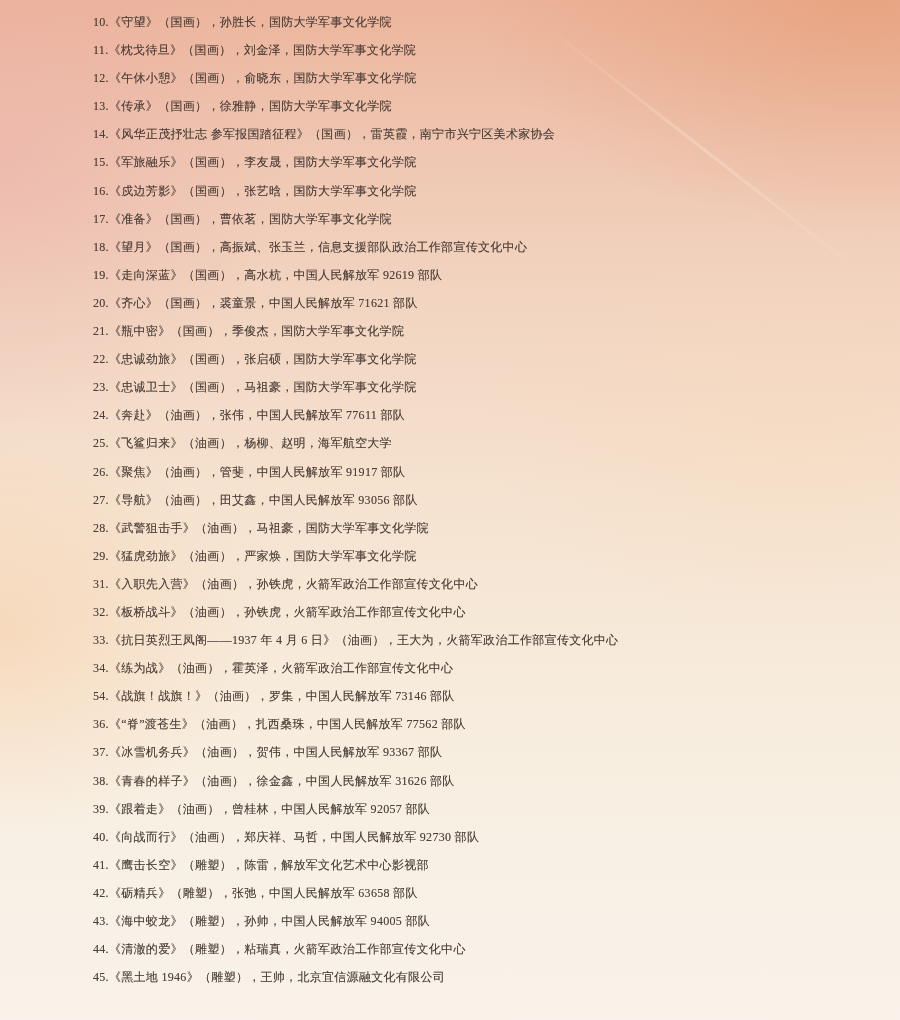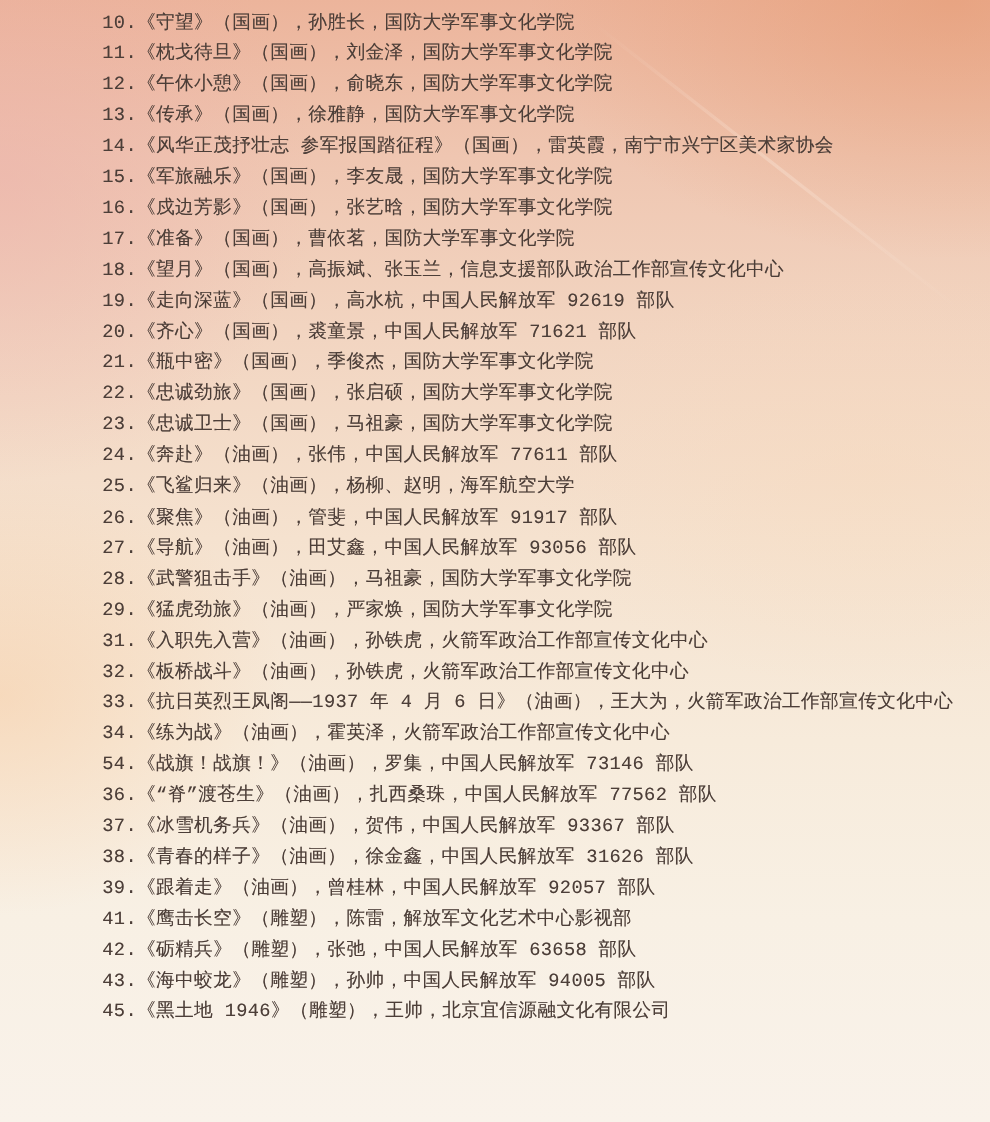--- a/index.html
+++ b/index.html
@@ -30,25 +30,24 @@
   .list {
     position: absolute;
     top: 8px;
     left: 93px;
     right: 20px;
   }
   .row {
     height: 28.1px;
     line-height: 28.1px;
     white-space: nowrap;
-    font-size: 17px;
+    font-size: 12px;
     letter-spacing: 0.3px;
     color: #4c3e38;
     text-shadow: 0 0 0.4px rgba(76,62,56,0.45);
-    font-family: Liberation Mono, monospace;
   }
   .row span { display: inline; }
 </style>
 </head>
 <body>
 
 <div class="streak"></div>
 
 <main class="list" id="artwork-list">
     <div class="row"><span>10</span><span>.</span><span>《</span><span>守望</span><span>》</span><span>（</span><span>国画</span><span>）</span><span>，</span><span>孙胜长</span><span>，</span><span>国防大学军事文化学院</span></div>
@@ -73,17 +72,19 @@
     <div class="row"><span>29</span><span>.</span><span>《</span><span>猛虎劲旅</span><span>》</span><span>（</span><span>油画</span><span>）</span><span>，</span><span>严家焕</span><span>，</span><span>国防大学军事文化学院</span></div>
     <div class="row"><span>31</span><span>.</span><span>《</span><span>入职先入营</span><span>》</span><span>（</span><span>油画</span><span>）</span><span>，</span><span>孙铁虎</span><span>，</span><span>火箭军政治工作部宣传文化中心</span></div>
     <div class="row"><span>32</span><span>.</span><span>《</span><span>板桥战斗</span><span>》</span><span>（</span><span>油画</span><span>）</span><span>，</span><span>孙铁虎</span><span>，</span><span>火箭军政治工作部宣传文化中心</span></div>
     <div class="row"><span>33</span><span>.</span><span>《</span><span>抗日英烈王凤阁——1937 年 4 月 6 日</span><span>》</span><span>（</span><span>油画</span><span>）</span><span>，</span><span>王大为</span><span>，</span><span>火箭军政治工作部宣传文化中心</span></div>
     <div class="row"><span>34</span><span>.</span><span>《</span><span>练为战</span><span>》</span><span>（</span><span>油画</span><span>）</span><span>，</span><span>霍英泽</span><span>，</span><span>火箭军政治工作部宣传文化中心</span></div>
     <div class="row"><span>54</span><span>.</span><span>《</span><span>战旗！战旗！</span><span>》</span><span>（</span><span>油画</span><span>）</span><span>，</span><span>罗集</span><span>，</span><span>中国人民解放军 73146 部队</span></div>
     <div class="row"><span>36</span><span>.</span><span>《</span><span>“脊”渡苍生</span><span>》</span><span>（</span><span>油画</span><span>）</span><span>，</span><span>扎西桑珠</span><span>，</span><span>中国人民解放军 77562 部队</span></div>
     <div class="row"><span>37</span><span>.</span><span>《</span><span>冰雪机务兵</span><span>》</span><span>（</span><span>油画</span><span>）</span><span>，</span><span>贺伟</span><span>，</span><span>中国人民解放军 93367 部队</span></div>
     <div class="row"><span>38</span><span>.</span><span>《</span><span>青春的样子</span><span>》</span><span>（</span><span>油画</span><span>）</span><span>，</span><span>徐金鑫</span><span>，</span><span>中国人民解放军 31626 部队</span></div>
     <div class="row"><span>39</span><span>.</span><span>《</span><span>跟着走</span><span>》</span><span>（</span><span>油画</span><span>）</span><span>，</span><span>曾桂林</span><span>，</span><span>中国人民解放军 92057 部队</span></div>
+    <div class="row"><span>40</span><span>.</span><span>《</span><span>向战而行</span><span>》</span><span>（</span><span>油画</span><span>）</span><span>，</span><span>郑庆祥、马哲</span><span>，</span><span>中国人民解放军 92730 部队</span></div>
     <div class="row"><span>41</span><span>.</span><span>《</span><span>鹰击长空</span><span>》</span><span>（</span><span>雕塑</span><span>）</span><span>，</span><span>陈雷</span><span>，</span><span>解放军文化艺术中心影视部</span></div>
     <div class="row"><span>42</span><span>.</span><span>《</span><span>砺精兵</span><span>》</span><span>（</span><span>雕塑</span><span>）</span><span>，</span><span>张弛</span><span>，</span><span>中国人民解放军 63658 部队</span></div>
     <div class="row"><span>43</span><span>.</span><span>《</span><span>海中蛟龙</span><span>》</span><span>（</span><span>雕塑</span><span>）</span><span>，</span><span>孙帅</span><span>，</span><span>中国人民解放军 94005 部队</span></div>
+    <div class="row"><span>44</span><span>.</span><span>《</span><span>清澈的爱</span><span>》</span><span>（</span><span>雕塑</span><span>）</span><span>，</span><span>粘瑞真</span><span>，</span><span>火箭军政治工作部宣传文化中心</span></div>
     <div class="row"><span>45</span><span>.</span><span>《</span><span>黑土地 1946</span><span>》</span><span>（</span><span>雕塑</span><span>）</span><span>，</span><span>王帅</span><span>，</span><span>北京宜信源融文化有限公司</span></div>
   </main>
 
 </body></html>

